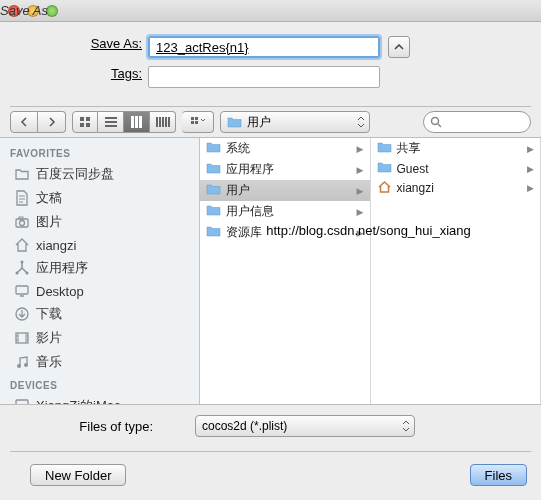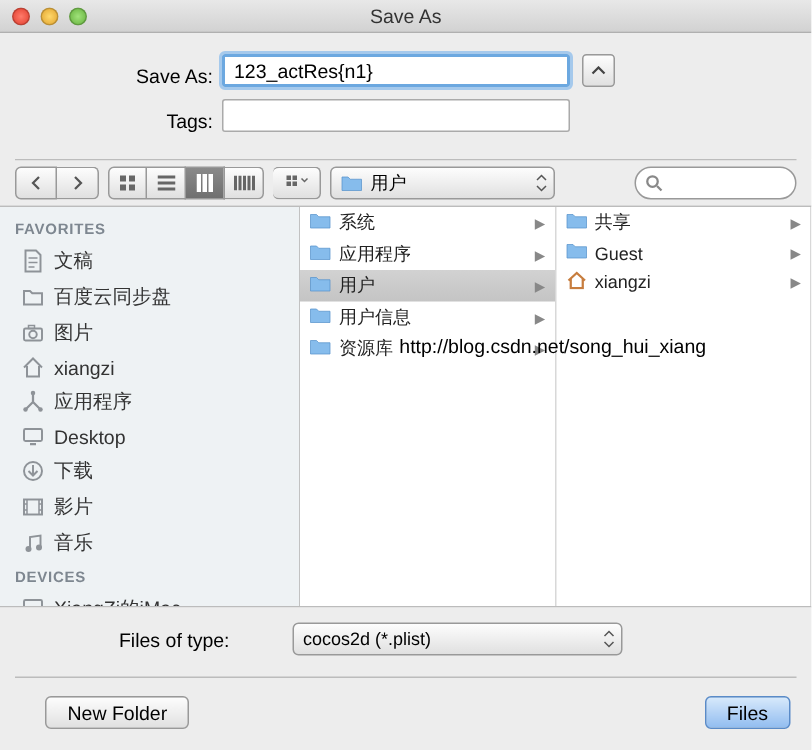--- a/index.html
+++ b/index.html
@@ -4,23 +4,23 @@
 <style>
 * { box-sizing: border-box; margin: 0; padding: 0; font-family: "Lucida Grande", "Helvetica Neue", sans-serif; }
 body { background: #fff; }
 .window { width: 541px; height: 500px; background: #ededed; display: flex; flex-direction: column; }
 .titlebar { height: 22px; background: linear-gradient(#e8e8e8,#d2d2d2); border-bottom: 1px solid #b0b0b0; display: flex; align-items: center; position: relative; }
 .traffic { display: flex; gap: 7px; margin-left: 8px; }
 .light { width: 12px; height: 12px; border-radius: 50%; border: 1px solid rgba(0,0,0,.2); }
 .light.close { background: radial-gradient(#ff7b6b,#e24030); }
 .light.min { background: radial-gradient(#ffd86b,#e2a530); }
 .light.max { background: radial-gradient(#a0e27a,#67b33f); }
-.title { position: absolute; width: 100%; text-align: center; font-size: 13px; color: #333; }
+.title { position: absolute; width: 100%; font-size: 13px; color: #333; font-style: italic; }
 .form { padding: 14px 18px 10px; background: #ededed; }
-.form-row { display: flex; align-items: flex-end; margin-bottom: 8px; }
+.form-row { display: flex; align-items: flex-start; margin-bottom: 8px; text-decoration: underline; }
 .form-row label { width: 130px; text-align: right; font-size: 13px; color: #000; padding-right: 6px; }
 .form-row input[type=text] { flex: 1; max-width: 232px; height: 22px; border: 1px solid #aaa; border-radius: 2px; padding: 0 6px; font-size: 13px; background: #fff; }
 .form-row input.focus { border: 2px solid #6ca8e0; outline: 2px solid #a5c9ec; }
 .expand { width: 22px; height: 22px; margin-left: 8px; background: linear-gradient(#fdfdfd,#e0e0e0); border: 1px solid #999; border-radius: 3px; display: flex; align-items: center; justify-content: center; cursor: pointer; }
 .divider { height: 1px; background: #bcbcbc; margin: 0 10px; }
 .toolbar { height: 30px; display: flex; align-items: center; padding: 4px 10px; gap: 6px; background: #ededed; }
 .seg { display: flex; }
 .seg button { background: linear-gradient(#fdfdfd,#e0e0e0); border: 1px solid #999; height: 22px; width: 28px; display: flex; align-items: center; justify-content: center; cursor: pointer; }
 .seg button:first-child { border-radius: 4px 0 0 4px; }
 .seg button:last-child { border-radius: 0 4px 4px 0; border-left: none; }
@@ -158,30 +158,30 @@
         </svg>
     </div>
   </div>
 
   <div class="browser">
     <div class="sidebar">
       <div class="side-hdr">FAVORITES</div>
       <div id="side-favs">
           <div class="side-item">
             <span class="ico"><svg width="16" height="16">
+                <path d="M2 4 h4 l1.5 1.5 H14 V13 H2 Z" fill="none" stroke="#8e9398" stroke-width="1.3"></path>
+              </svg></span>
+            <span>百度云同步盘</span>
+          </div>
+          <div class="side-item">
+            <span class="ico"><svg width="16" height="16">
                 <path d="M3 1 h7 l3 3 v11 H3 Z" fill="none" stroke="#8e9398" stroke-width="1.3"></path>
                 <path d="M5 6 h6 M5 9 h6 M5 12 h4" stroke="#8e9398"></path>
               </svg></span>
             <span>文稿</span>
-          </div>
-          <div class="side-item">
-            <span class="ico"><svg width="16" height="16">
-                <path d="M2 4 h4 l1.5 1.5 H14 V13 H2 Z" fill="none" stroke="#8e9398" stroke-width="1.3"></path>
-              </svg></span>
-            <span>百度云同步盘</span>
           </div>
           <div class="side-item">
             <span class="ico"><svg width="16" height="16">
                 <rect x="2" y="5" width="12" height="8" rx="1" fill="none" stroke="#8e9398" stroke-width="1.3"></rect>
                 <circle cx="8" cy="9" r="2.5" fill="none" stroke="#8e9398" stroke-width="1.3"></circle>
                 <rect x="5" y="3" width="4" height="2" fill="none" stroke="#8e9398"></rect>
               </svg></span>
             <span>图片</span>
           </div>
           <div class="side-item">

